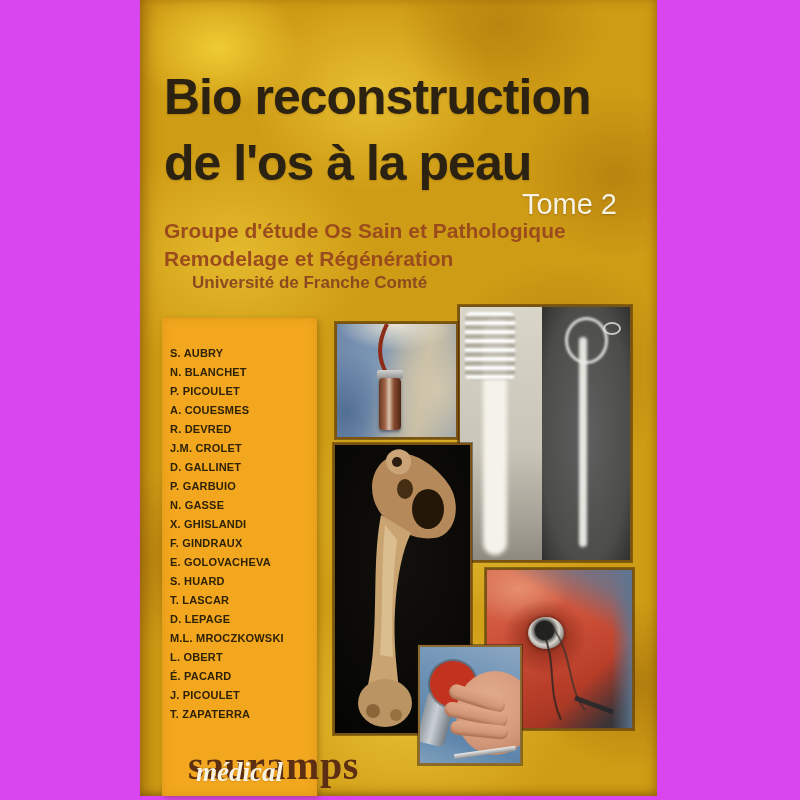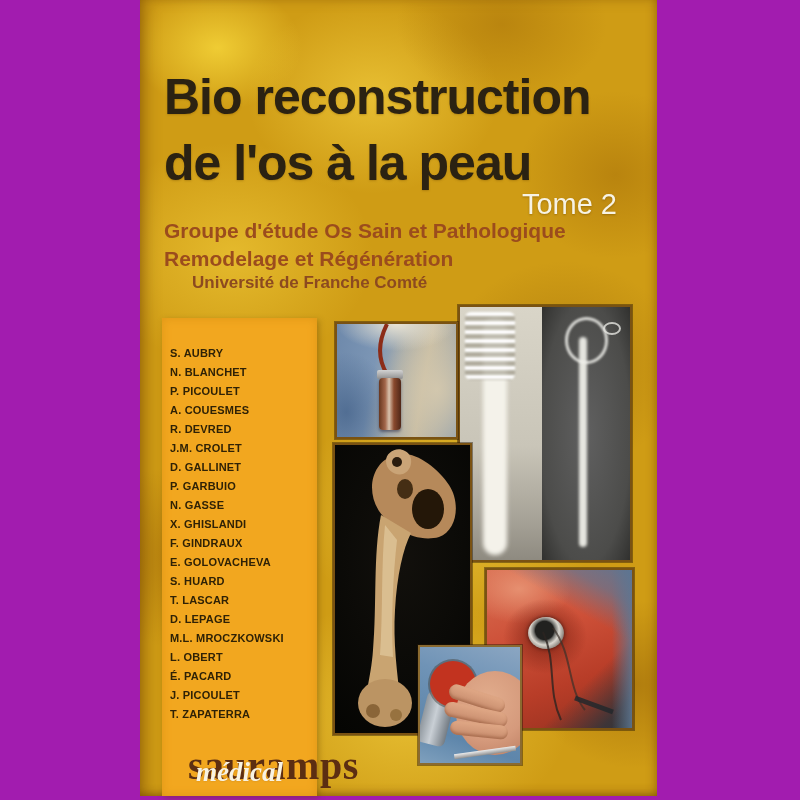--- a/index.html
+++ b/index.html
@@ -1,18 +1,18 @@
 <!DOCTYPE html>
 <html><head>
 <meta charset="utf-8">
 <style>
   html,body{margin:0;padding:0;}
   body{width:800px;height:800px;background:#ffffff;font-family:"Liberation Sans",sans-serif;position:relative;overflow:hidden;}
 
-  .stage{position:absolute;left:0;top:0;width:800px;height:800px;background:#a21caf;}
+  .stage{position:absolute;left:0;top:0;width:800px;height:800px;background:#d946ef;}
 
   
   .cover{
     position:absolute;left:140px;top:0;width:517px;height:796px;
     background-color:#cf9c15;
     background-image:
       radial-gradient(120px 90px at 15% 6%,  rgba(250,220,62,.75), transparent 70%),
       radial-gradient(150px 110px at 70% 3%, rgba(168,114,10,.55), transparent 70%),
       radial-gradient(180px 140px at 45% 12%,rgba(248,214,70,.60), transparent 70%),
       radial-gradient(140px 120px at 92% 22%,rgba(163,108,8,.50),  transparent 70%),

